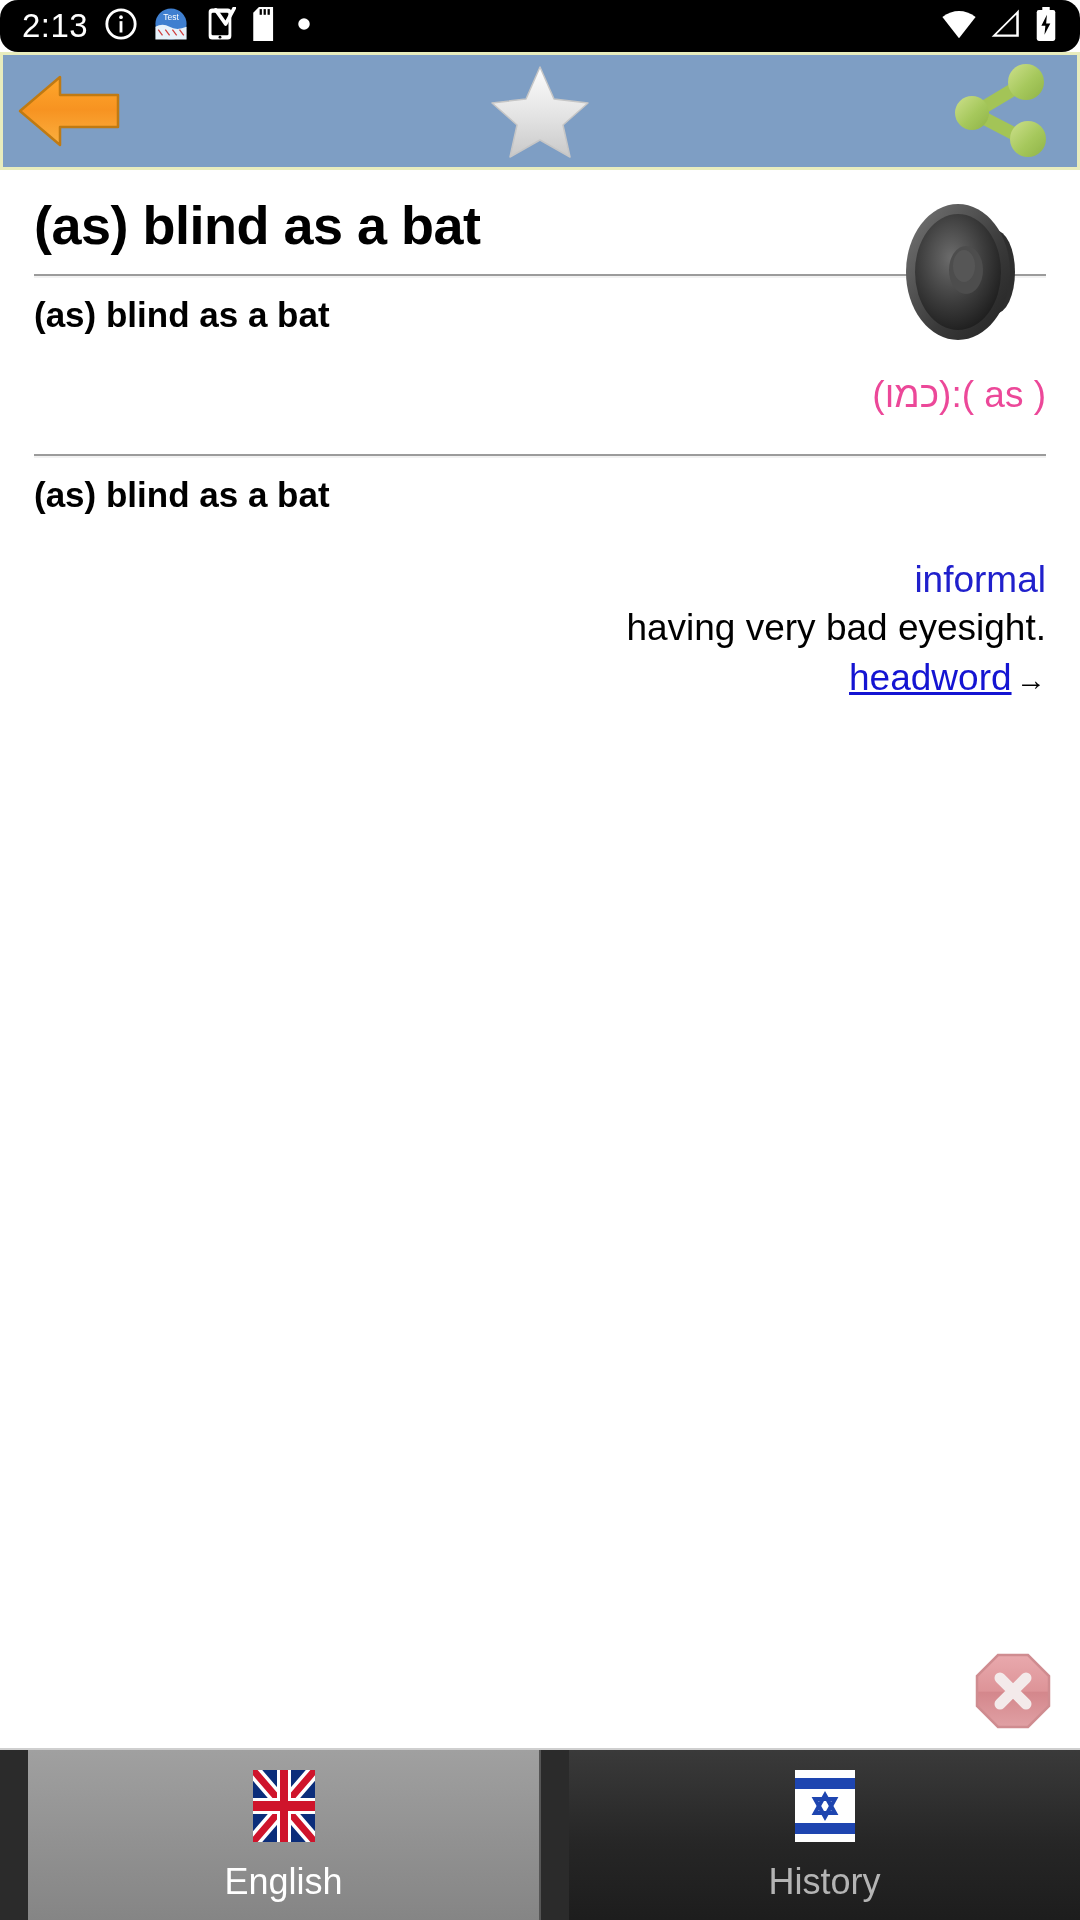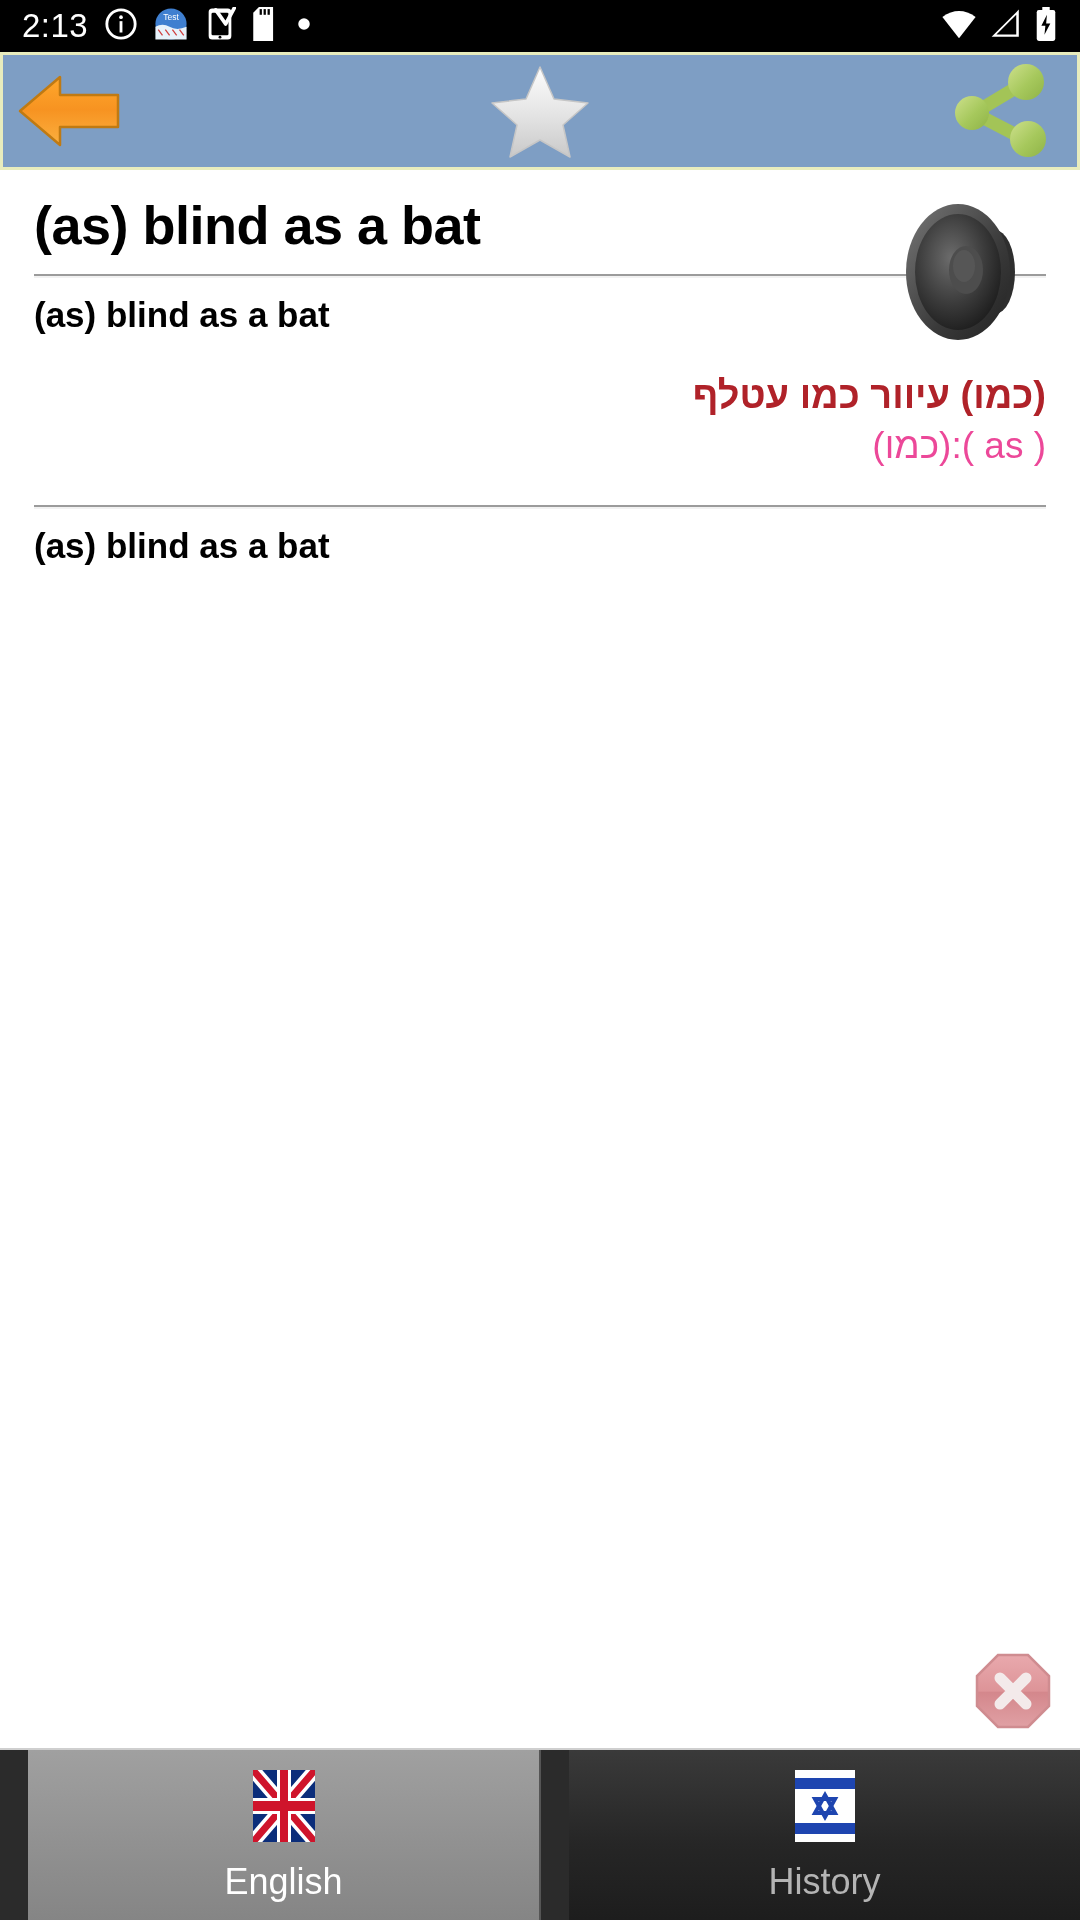--- a/index.html
+++ b/index.html
@@ -22,20 +22,21 @@
   }
 
   
   .status-bar {
     height: 52px;
     background: #000000;
     display: flex;
     align-items: center;
     padding: 0 22px;
     flex: 0 0 auto;
+    border-radius: 18px;
   }
   .status-left {
     display: flex;
     align-items: center;
     gap: 16px;
   }
   .status-right {
     margin-left: auto;
     display: flex;
     align-items: center;
@@ -368,30 +369,37 @@
     </div>
 
     <div class="entry-title">(as) blind as a bat</div>
 
     <div class="rule"></div>
 
     <div class="section">
       <div class="sub-head">(as) blind as a bat</div>
 
       <div class="rtl-block">
-        <div class="heb-headline">(כמו) עיוור כמו עטלף</div>
         <div class="heb-pron">( as ):(כמו)</div>
       </div>
     </div>
 
     <div class="rule" style="margin-top:34px"></div>
 
     <div class="section">
       <div class="sub-head">(as) blind as a bat</div>
 
+      <div class="def-block">
+        <div class="def-register">informal</div>
+        <div class="def-text">.having very bad eyesight</div>
+        <div class="def-linkline">
+          <span class="def-arrow">→</span>
+          <span class="def-link">headword</span>
+        </div>
+      </div>
     </div>
 
     <div class="close-fab">
       <svg width="78" height="78" viewBox="0 0 78 78">
         <defs>
           <linearGradient id="gCls" x1="0" y1="0" x2="0" y2="1">
             <stop offset="0%" stop-color="#e9a9ad"></stop>
             <stop offset="50%" stop-color="#dd9498"></stop>
             <stop offset="52%" stop-color="#d4878c"></stop>
             <stop offset="100%" stop-color="#e0a0a4"></stop>

